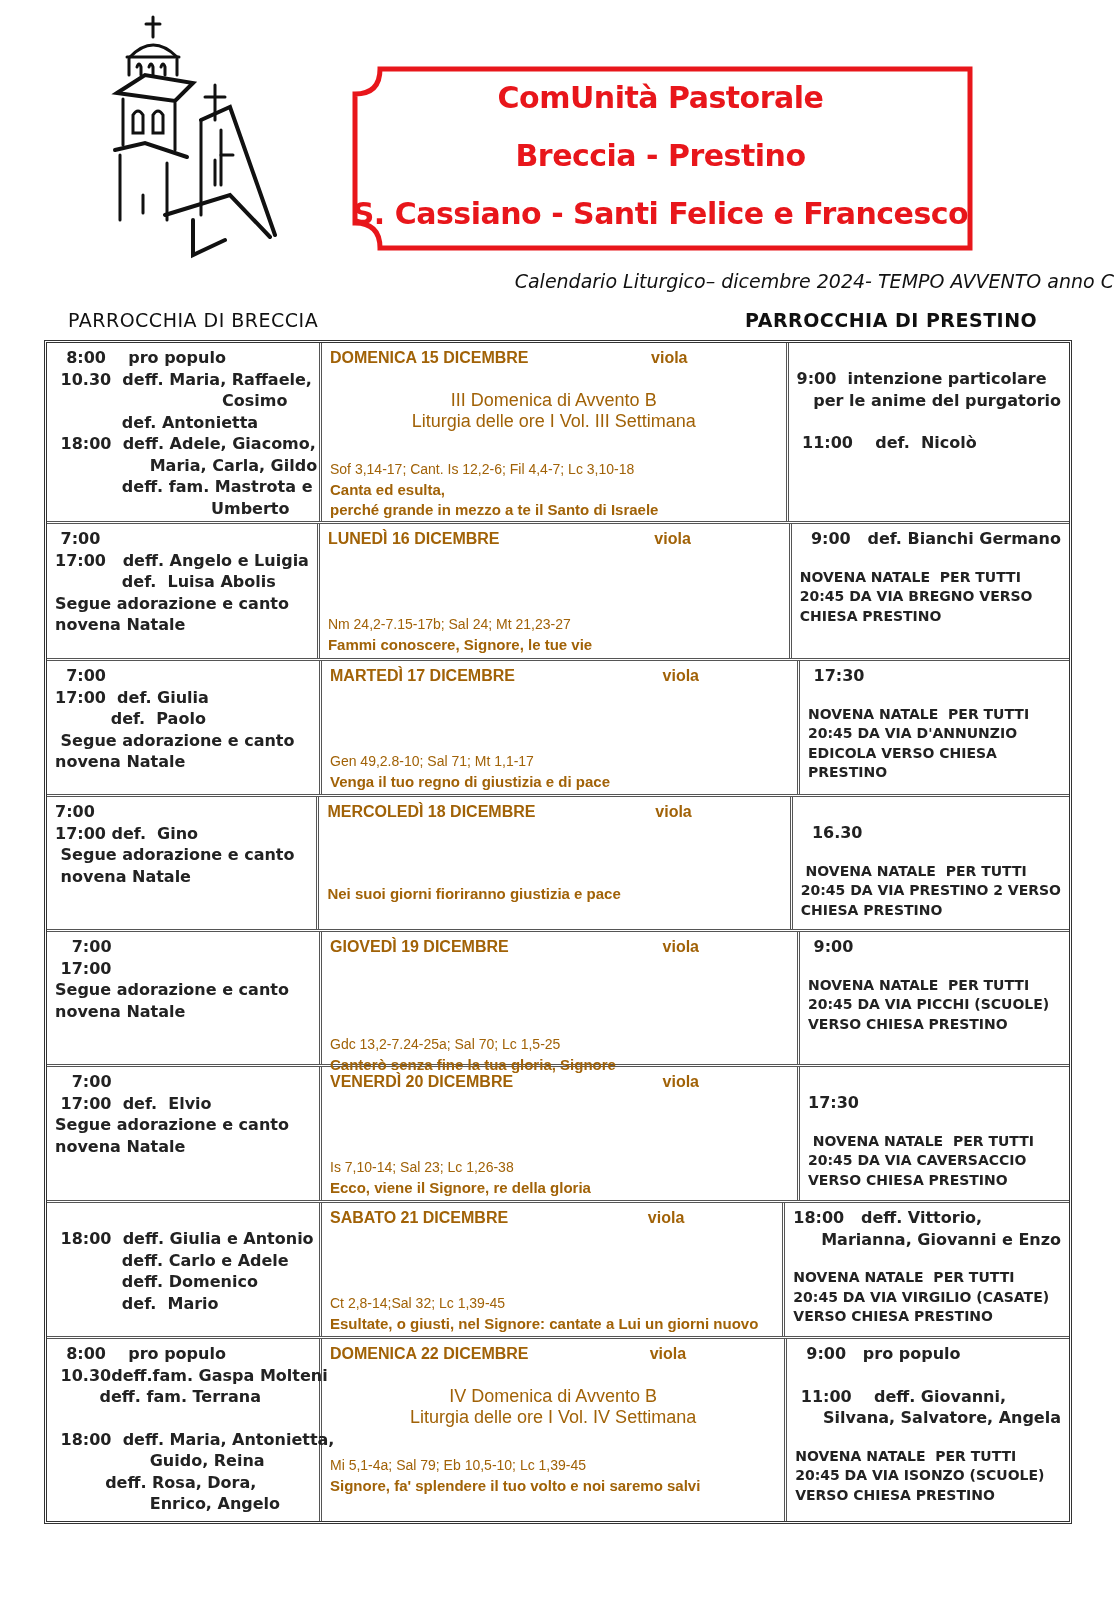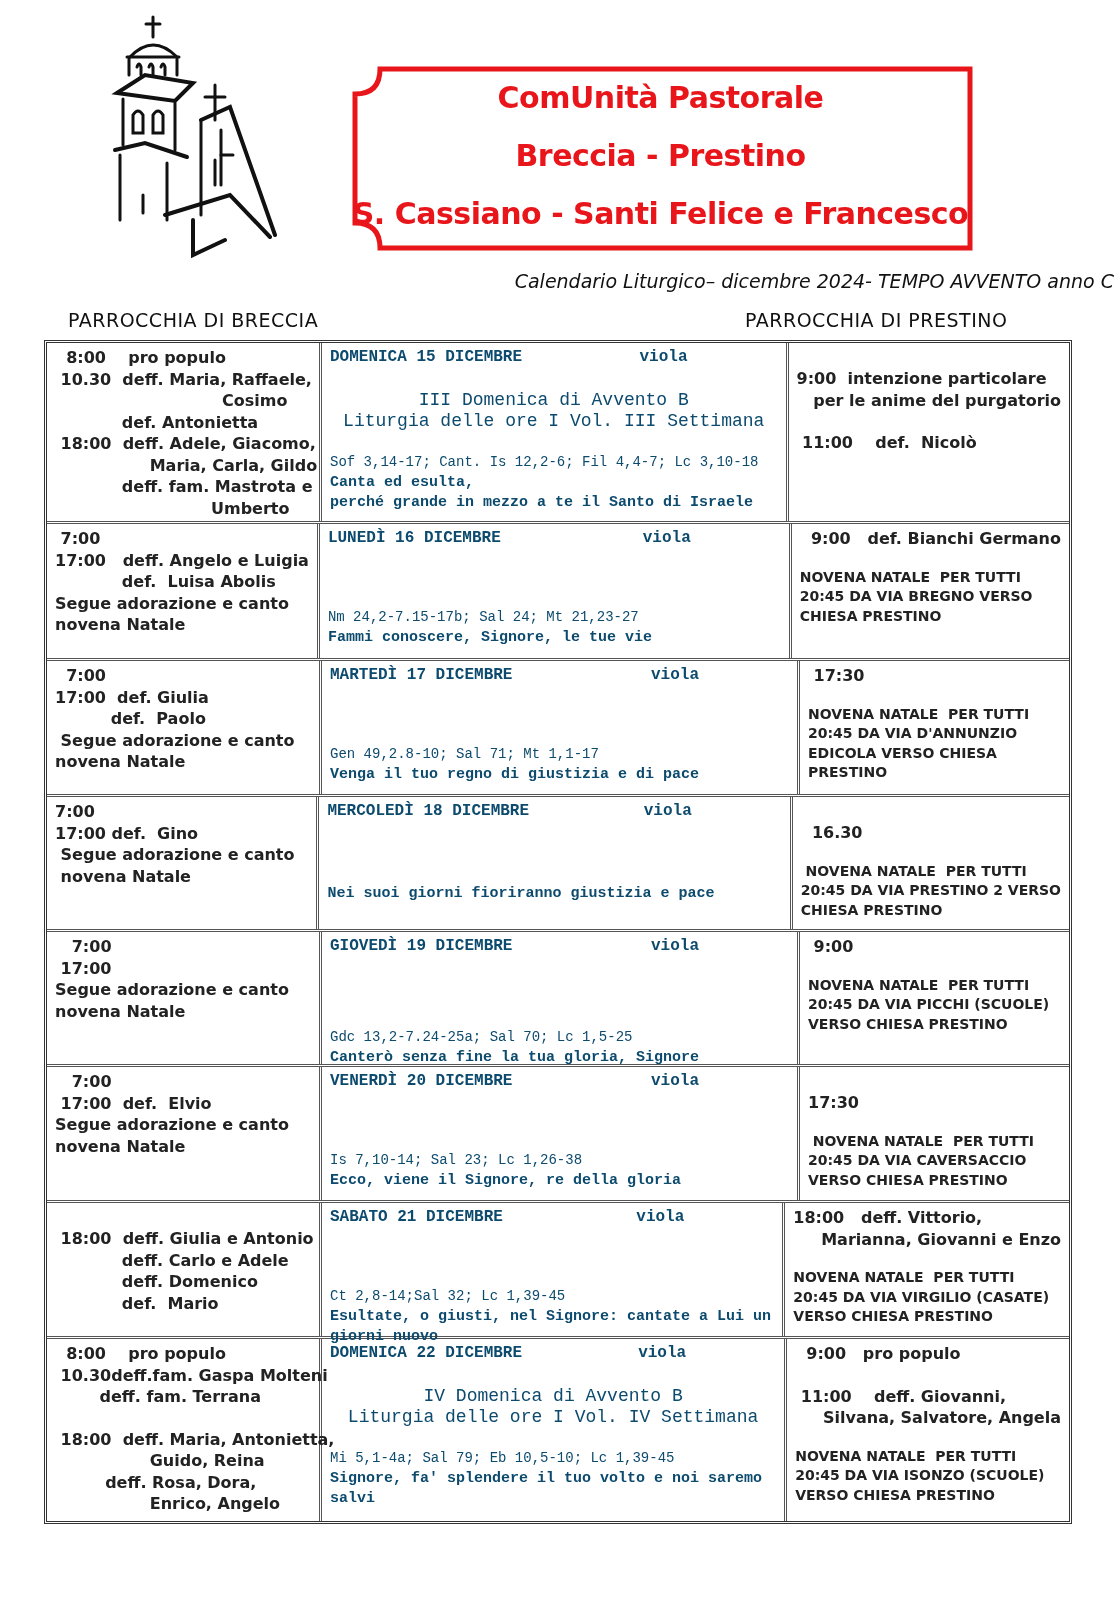--- a/index.html
+++ b/index.html
@@ -3,34 +3,34 @@
 <meta charset="utf-8">
 <style>
   html,body{margin:0;padding:0;background:#fff;}
   body{width:1114px;height:1624px;position:relative;overflow:hidden;font-family:"DejaVu Sans",sans-serif;color:#111;}
   .logo{position:absolute;left:105px;top:15px;width:175px;height:245px;}
   .banner{position:absolute;left:348px;top:66px;width:625px;height:185px;}
   .banner svg{position:absolute;left:0;top:0;}
   .banner .line{position:absolute;left:0;width:100%;text-align:center;color:#e8161b;font-family:"DejaVu Sans",sans-serif;font-weight:bold;font-size:30px;letter-spacing:-0.5px;}
   .subtitle{position:absolute;left:0;top:270px;width:1114px;text-align:right;font-family:"DejaVu Sans",sans-serif;font-style:italic;font-size:19px;color:#111;}
   .parish-left{position:absolute;left:68px;top:309px;font-size:19px;letter-spacing:0.5px;}
-  .parish-right{position:absolute;left:745px;top:309px;font-size:19px;letter-spacing:0.5px;}
+  .parish-right{position:absolute;left:745px;top:309px;font-size:19px;letter-spacing:0.5px;font-weight:bold;}
   .table{position:absolute;left:44px;top:340px;width:1028px;border:3px double #333;box-sizing:border-box;}
   .row{display:flex;border-bottom:3px double #555;}
   .row:last-child{border-bottom:none;}
   .cell{box-sizing:border-box;padding:4px 8px;font-size:16px;line-height:21.5px;}
   .c1{width:275px;border-right:3px double #555;font-family:"DejaVu Sans",sans-serif;font-weight:bold;color:#222;}
-  .c2{width:478px;border-right:3px double #555;font-family:Liberation Mono, monospace;color:#0c4a6e;position:relative;}
+  .c2{width:478px;border-right:3px double #555;font-family:Liberation Sans, sans-serif;color:#a16207;position:relative;}
   .c3{flex:1;font-family:"DejaVu Sans",sans-serif;font-weight:bold;color:#222;}
   .c1 .ln{white-space:pre;font-size:16px;}
   .c3 .ln{white-space:pre;font-size:16px;}
   .c3 .nov{font-size:14px;line-height:19.5px;white-space:pre;}
   .dayhead{display:flex;justify-content:space-between;font-weight:bold;font-size:16px;padding-right:90px;}
   .center{text-align:center;font-size:18px;line-height:21px;}
-  .refs{font-size:14px;margin-top:8px;}
+  .refs{font-size:14px;margin-top:15px;}
   .ant{font-weight:bold;font-size:15px;line-height:20px;}
   .sp{height:21px;}
 </style>
 </head>
 <body>
 
 <div class="logo">
   <svg width="175" height="245" viewBox="0 0 175 245" fill="none" stroke="#111" stroke-width="3" stroke-linecap="round">
     <line x1="48" y1="2" x2="48" y2="22"></line>
       <line x1="41" y1="9" x2="55" y2="9"></line>

